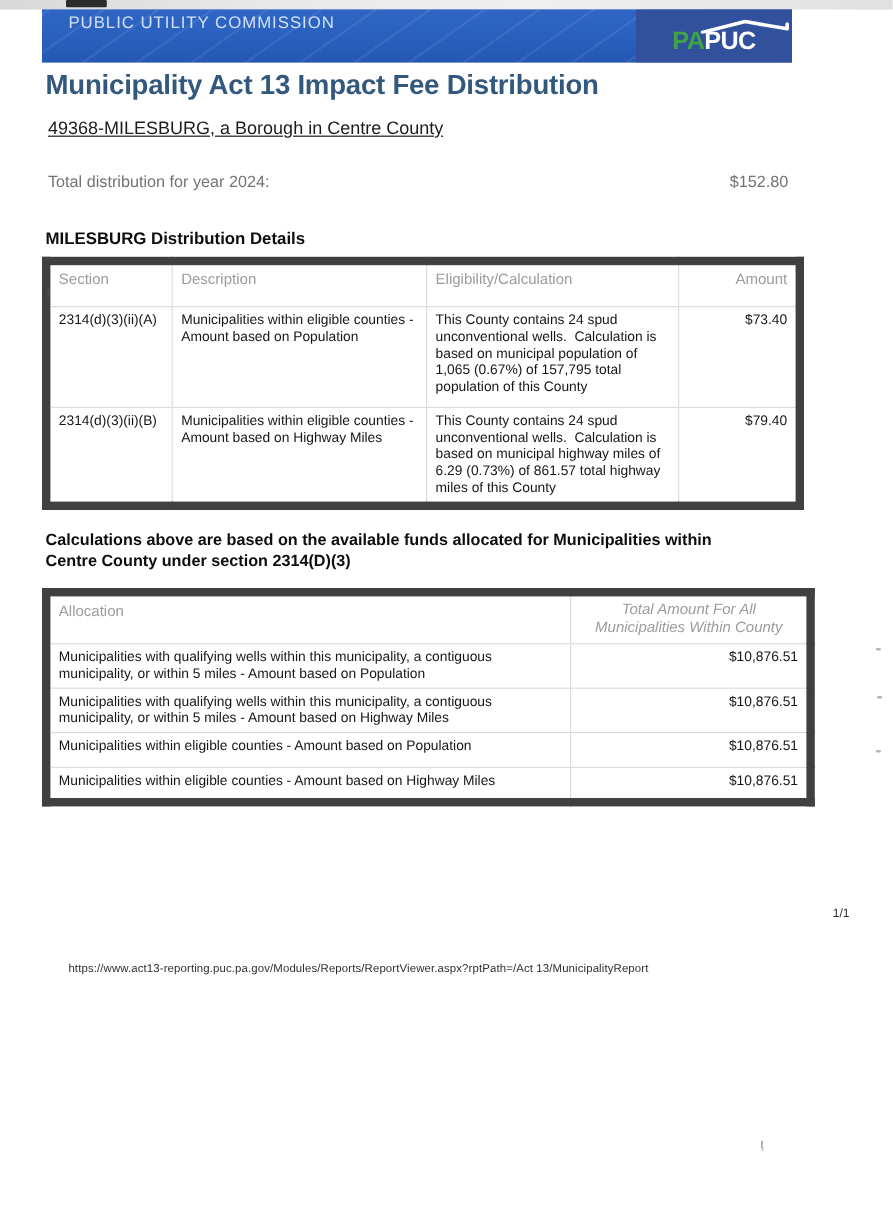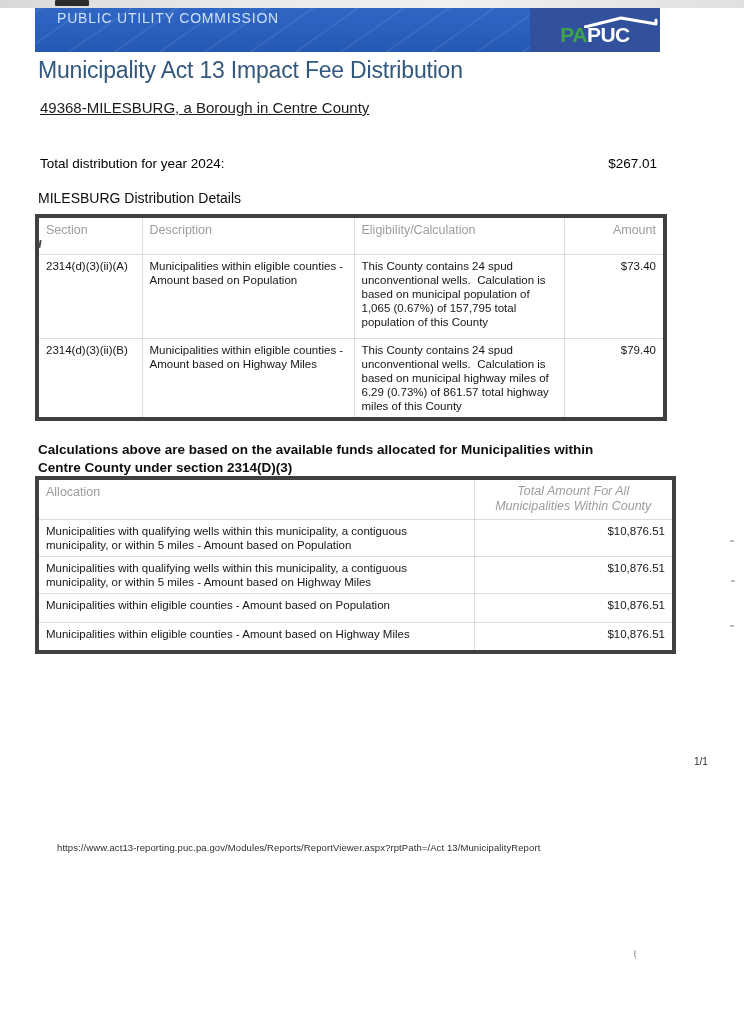--- a/index.html
+++ b/index.html
@@ -25,61 +25,61 @@
     text-shadow:0 1px 1px rgba(0,0,0,.25); }
   .banner-agency { font-size:14px; color:#cfe0f7; letter-spacing:.8px; line-height:12px; margin-top:1px; }
   .logo-block { position:absolute; right:0; top:0; width:130px; height:44px; background:#32519d;
     display:flex; align-items:center; justify-content:center; }
   .logo-inner { position:relative; line-height:1; padding-top:8px; }
   .logo-roof { position:absolute; left:24px; top:0; }
   .logo-pa { font-size:21px; font-weight:bold; letter-spacing:-.5px; }
   .logo-puc { font-size:21px; font-weight:bold; color:#ffffff; letter-spacing:-.5px; }
 
   
-  .report-title { position:absolute; left:38px; top:57px; font-size:23px; font-weight:normal; color:#33587e; letter-spacing:-.2px; }
+  .report-title { position:absolute; left:38px; top:57px; font-size:23px; font-weight:bold; color:#33587e; letter-spacing:-.2px; }
   .report-subtitle { position:absolute; left:40px; top:99px; font-size:15px; color:#1c1c1c;text-decoration:underline; }
   .total-row { position:absolute; left:40px; top:144px; width:617px; display:flex; justify-content:space-between;
-    font-size:13.5px; color:#000000;margin-top:12px; }
-  .details-heading { position:absolute; left:38px; top:190px; font-size:14px; font-weight:normal; color:#0d0d0d; }
+    font-size:13.5px; color:#737373; }
+  .details-heading { position:absolute; left:38px; top:190px; font-size:14px; font-weight:bold; color:#0d0d0d; }
   .calc-heading { position:absolute; left:38px; top:441px; width:592px; font-size:13.5px; font-weight:bold;
     color:#0d0d0d; line-height:18px; }
 
   
   table { border-collapse:collapse; table-layout:fixed; background:#fff; }
-  .tbl { position:absolute; border:4px solid #404040; }
+  .tbl { position:absolute; border:7px solid #404040; }
   .tbl th { font-size:12.5px; font-weight:normal; color:#9c9c9c; text-align:left; vertical-align:top;
     padding:5px 7px; border:1px solid #dcdcdc; }
   .tbl td { font-size:11.5px; color:#161616; vertical-align:top; padding:4px 7px; line-height:14px;
     border:1px solid #dcdcdc; }
   .tbl td.amount, .tbl th.amount { text-align:right; }
   .tbl td.prewrap { white-space:pre-wrap; }
 
   .tbl-details { left:35px; top:214px; width:628px; }
   .tbl-details col.c-section { width:105px; }
   .tbl-details col.c-desc { width:212px; }
   .tbl-details col.c-elig { width:210px; }
   .tbl-details col.c-amt { width:101px; }
   .tbl-details tr.hdr { height:38px; }
   .tbl-details tr.r1 { height:84px; }
   .tbl-details tr.r2 { height:78px; }
 
-  .tbl-alloc { left:35px; top:476px; width:637px; }
+  .tbl-alloc { left:35px; top:490px; width:637px; }
   .tbl-alloc col.c-alloc { width:437px; }
   .tbl-alloc col.c-total { width:200px; }
   .tbl-alloc tr.hdr { height:38px; }
   .tbl-alloc th.center { text-align:center; line-height:15px; padding-top:4px;font-style:italic; }
   .tbl-alloc tr.rA { height:35px; }
   .tbl-alloc tr.rB { height:34px; }
   .tbl-alloc tr.rC { height:29px; }
   .tbl-alloc tr.rD { height:29px; }
 
   .hdr-tick { position:absolute; left:39px; top:240px; width:2px; height:8px; background:#4a4a4a; transform:rotate(10deg); }
 
   
-  .footer-url { position:absolute; left:25px; top:842px; font-size:9.5px; color:#2e2e2e; letter-spacing:.1px;padding-left:32px; }
+  .footer-url { position:absolute; left:25px; top:802px; font-size:9.5px; color:#2e2e2e; letter-spacing:.1px;padding-left:32px; }
   .footer-page { position:absolute; left:694px; top:756px; font-size:10px; color:#2e2e2e; }
 </style>
 </head>
 <body>
 
 <div class="scan-top-band"></div>
 <div class="scan-top-mark"></div>
 
 <div class="banner">
   <div class="banner-textwrap">
@@ -93,21 +93,21 @@
       <span class="logo-pa" style="color:#3fa348">PA</span><span class="logo-puc">PUC</span>
     </div>
   </div>
 </div>
 
 <div class="report-title">Municipality Act 13 Impact Fee Distribution</div>
 <div class="report-subtitle">49368-MILESBURG, a Borough in Centre County</div>
 
 <div class="total-row">
   <span>Total distribution for year 2024:</span>
-  <span>$267.01</span>
+  <span>$152.80</span>
 </div>
 
 <div class="details-heading">MILESBURG Distribution Details</div>
 
 <table class="tbl tbl-details">
   <colgroup>
       <col class="c-section">
       <col class="c-desc">
       <col class="c-elig">
       <col class="c-amt">

